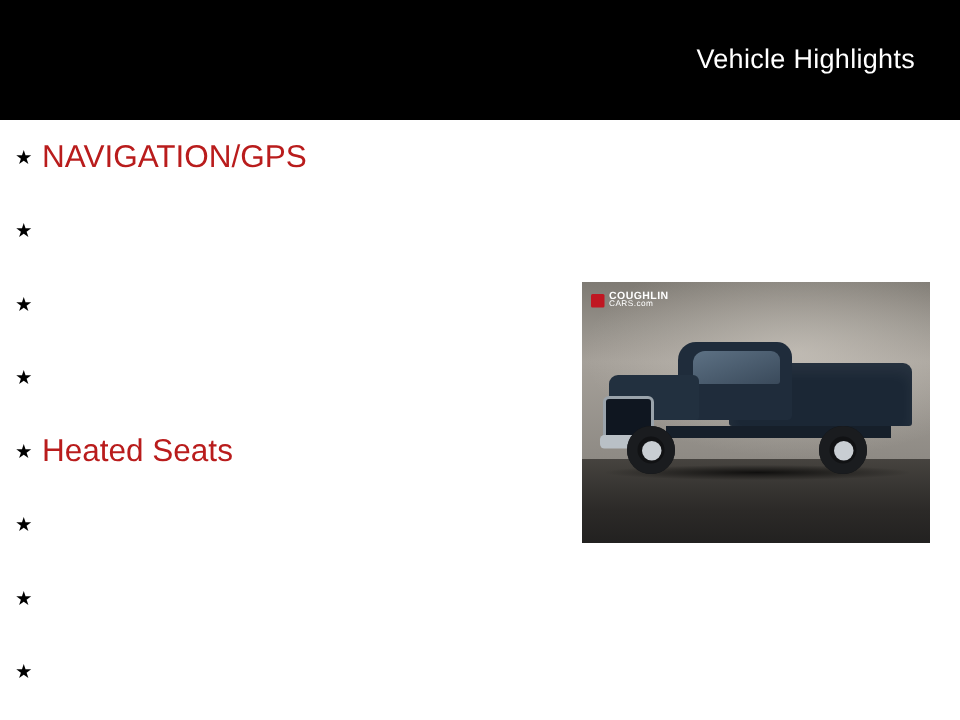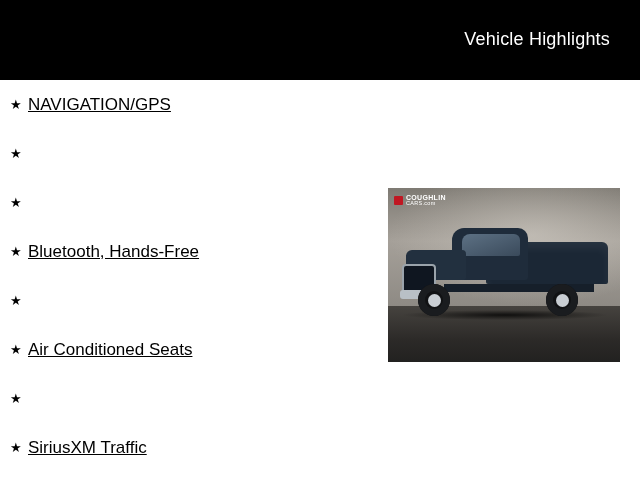--- a/index.html
+++ b/index.html
@@ -54,24 +54,23 @@
   }
   .bullet-star {
     width: 18px;
     color: #000000;
     font-size: 13px;
     line-height: 1;
     text-align: left;
     flex: 0 0 18px;
   }
   .feature-label {
-    color: #000000;
-    font-size: 17px;
+    color: #b91c1c;
+    font-size: 21px;
     white-space: nowrap;
-    text-decoration: underline;
   }
   .photo {
     position: absolute;
     left: 388px;
     top: 188px;
     width: 232px;
     height: 174px;
     background: #8d8880;
     overflow: hidden;
   }
@@ -224,35 +223,33 @@
       <span class="feature-label">NAVIGATION/GPS</span>
     </li>
     <li class="feature-item">
       <span class="bullet-star">★</span>
     </li>
     <li class="feature-item">
       <span class="bullet-star">★</span>
     </li>
     <li class="feature-item">
       <span class="bullet-star">★</span>
-      <span class="feature-label">Bluetooth, Hands-Free</span>
-    </li>
-    <li class="feature-item">
-      <span class="bullet-star">★</span>
-    </li>
-    <li class="feature-item">
-      <span class="bullet-star">★</span>
-      <span class="feature-label">Air Conditioned Seats</span>
-    </li>
-    <li class="feature-item">
-      <span class="bullet-star">★</span>
-    </li>
-    <li class="feature-item">
-      <span class="bullet-star">★</span>
-      <span class="feature-label">SiriusXM Traffic</span>
+    </li>
+    <li class="feature-item">
+      <span class="bullet-star">★</span>
+      <span class="feature-label">Heated Seats</span>
+    </li>
+    <li class="feature-item">
+      <span class="bullet-star">★</span>
+    </li>
+    <li class="feature-item">
+      <span class="bullet-star">★</span>
+    </li>
+    <li class="feature-item">
+      <span class="bullet-star">★</span>
     </li>
   </ul>
 
   <div class="photo">
     <div class="wall"></div>
     <div class="floor"></div>
     <div class="truck">
       <div class="shadow"></div>
       <div class="bed"></div>
       <div class="cab"></div>

